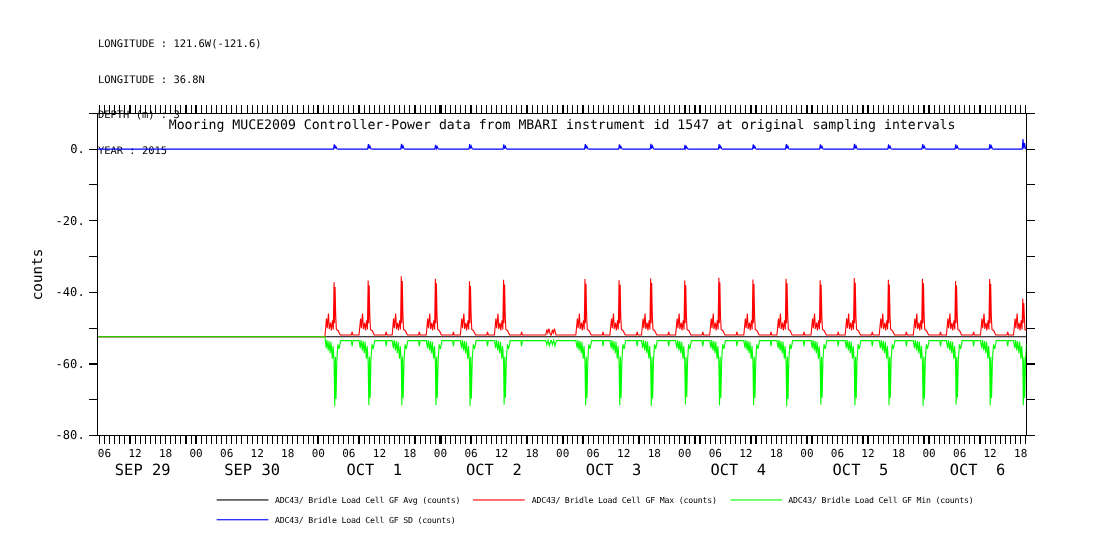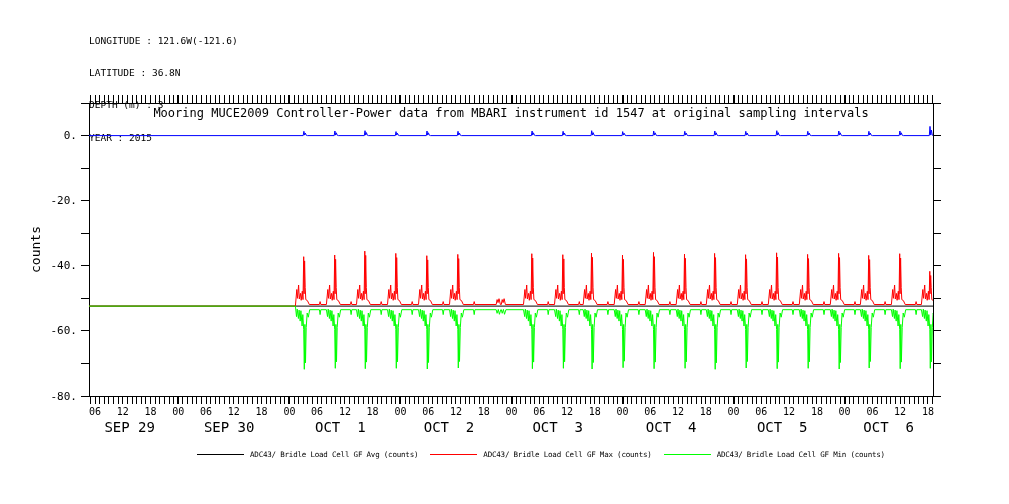--- a/index.html
+++ b/index.html
@@ -20,21 +20,21 @@
   .lline{display:inline-block;width:47px;height:1px;background:#000;flex:none;}
   .llab{font-size:7.5px;letter-spacing:-0.2px;white-space:nowrap;text-align:right;}
 </style>
 </head>
 <body>
 
 <div class="canvas">
 
   <div class="hdr">
     <div>LONGITUDE : 121.6W(-121.6)</div>
-    <div>LATITUDE : 36.8N</div>
+    <div>LONGITUDE : 36.8N</div>
     <div>DEPTH (m) : 3</div>
     <div>YEAR : 2015</div>
   </div>
 
   <div class="title">Mooring MUCE2009 Controller-Power data from MBARI instrument id 1547 at original sampling intervals</div>
 
   <div class="ylab-rot">counts</div>
 
   <svg class="chart" width="1009" height="504" xmlns="http://www.w3.org/2000/svg">
       <defs>
@@ -494,15 +494,21 @@
       </div>
       <div class="litem">
         <span class="lline" style="background-color: rgb(255, 0, 0);"></span>
         <span class="llab">ADC43/ Bridle Load Cell GF Max (counts)</span>
       </div>
       <div class="litem">
         <span class="lline" style="background-color: rgb(0, 255, 0);"></span>
         <span class="llab">ADC43/ Bridle Load Cell GF Min (counts)</span>
       </div>
     </div>
+    <div class="lrow">
+      <div class="litem">
+        <span class="lline" style="background-color: rgb(0, 0, 255);"></span>
+        <span class="llab">ADC43/ Bridle Load Cell GF SD (counts)</span>
+      </div>
+    </div>
   </div>
 
 </div>
 
 </body></html>

